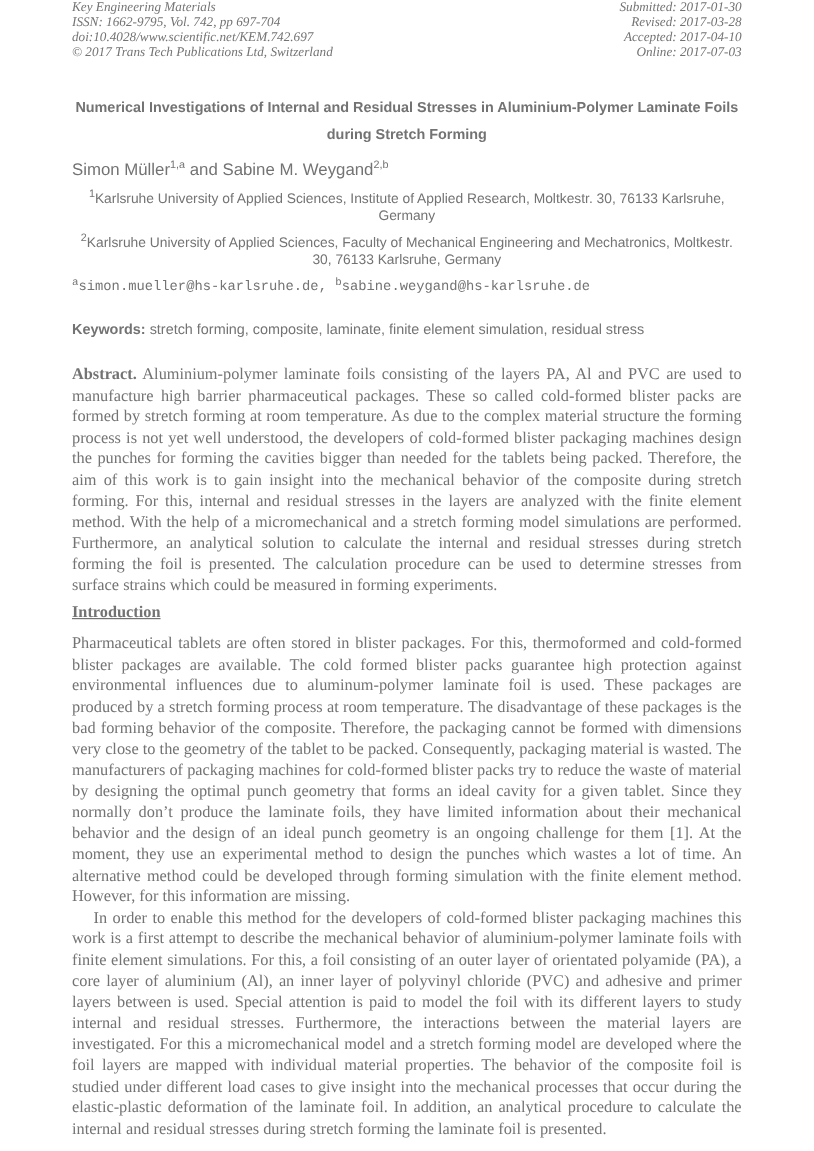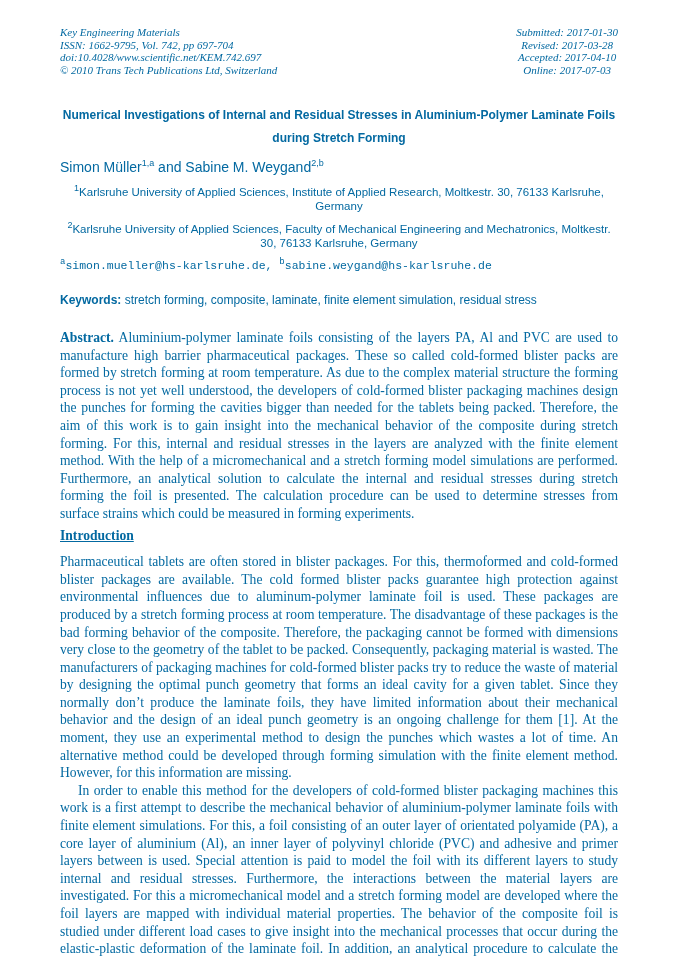--- a/index.html
+++ b/index.html
@@ -5,35 +5,35 @@
   html, body {
     margin: 0;
     padding: 0;
     background: #ffffff;
   }
   .page {
     position: relative;
     width: 678px;
     height: 959px;
     background: #ffffff;
-    color: #0369a1;
+    color: #737373;
     overflow: hidden;
     box-sizing: border-box;
-    padding: 26px 60px 0 60px;
+    padding: 0 60px 0 60px;
   }
   
   .jheader {
     display: flex;
     justify-content: space-between;
     font-family: "Liberation Serif", serif;
     font-style: italic;
     font-size: 11px;
     line-height: 12.5px;
   }
-  .jheader .right { text-align: center; }
+  .jheader .right { text-align: right; }
   
   .title {
     margin-top: 28px;
     text-align: center;
     font-family: "Liberation Sans", sans-serif;
     font-weight: bold;
     font-size: 12px;
     line-height: 23px;
   }
   .authors {
@@ -94,21 +94,21 @@
 </head>
 <body>
 
 <div class="page">
 
   <div class="jheader">
     <div class="left">
       <div>Key Engineering Materials</div>
       <div>ISSN: 1662-9795, Vol. 742, pp 697-704</div>
       <div>doi:10.4028/www.scientific.net/KEM.742.697</div>
-      <div>© 2010 Trans Tech Publications Ltd, Switzerland</div>
+      <div>© 2017 Trans Tech Publications Ltd, Switzerland</div>
     </div>
     <div class="right">
       <div>Submitted: 2017-01-30</div>
       <div>Revised: 2017-03-28</div>
       <div>Accepted: 2017-04-10</div>
       <div>Online: 2017-07-03</div>
     </div>
   </div>
 
   <div class="title">Numerical Investigations of Internal and Residual Stresses in Aluminium-Polymer Laminate Foils during Stretch Forming</div>

